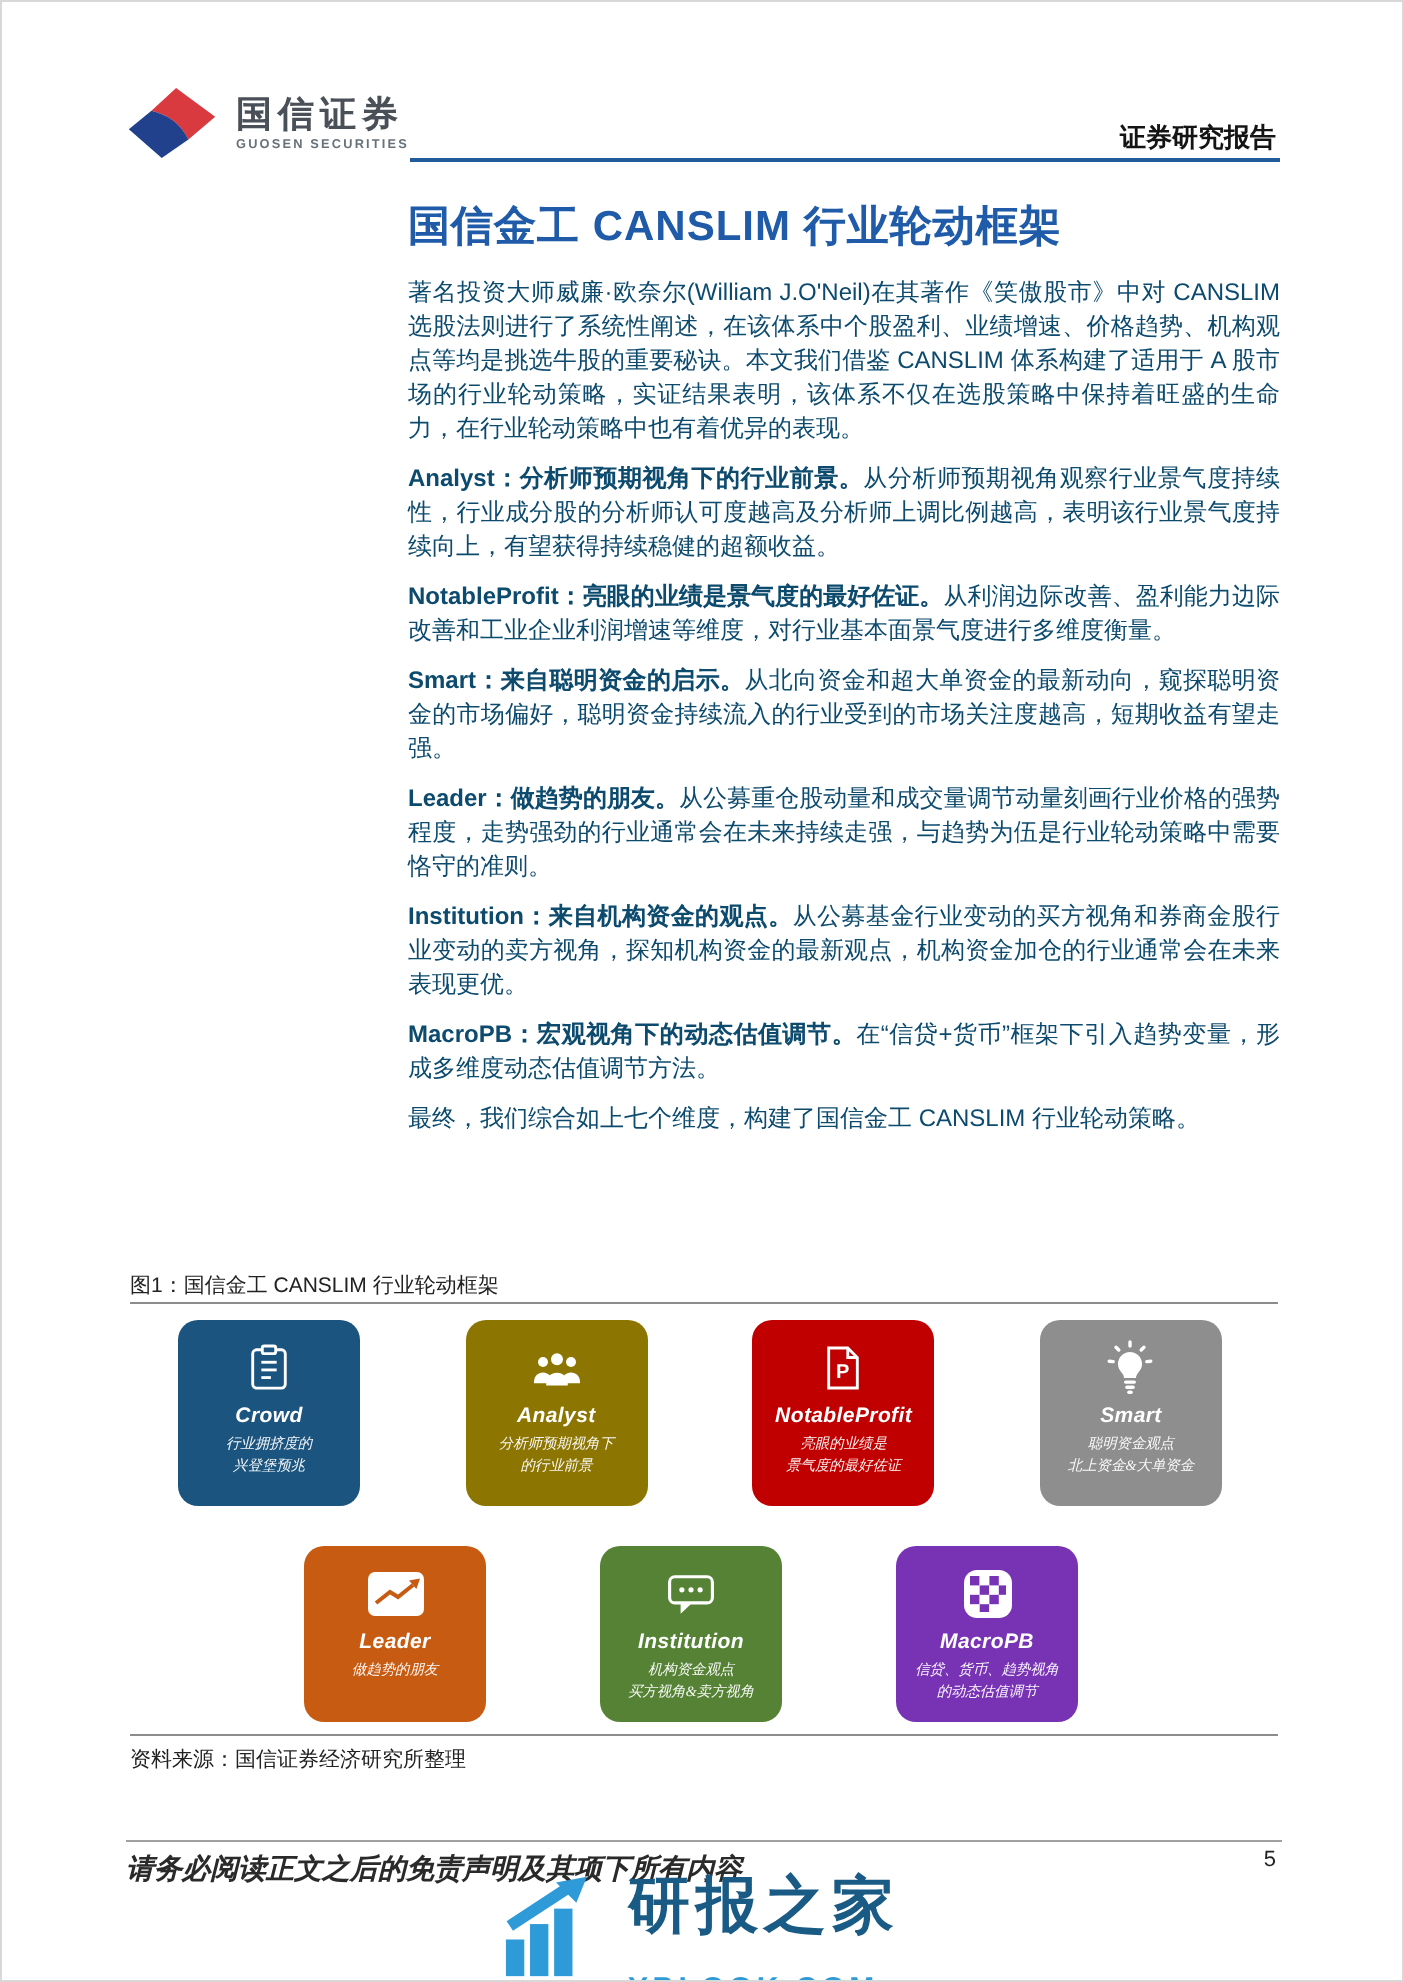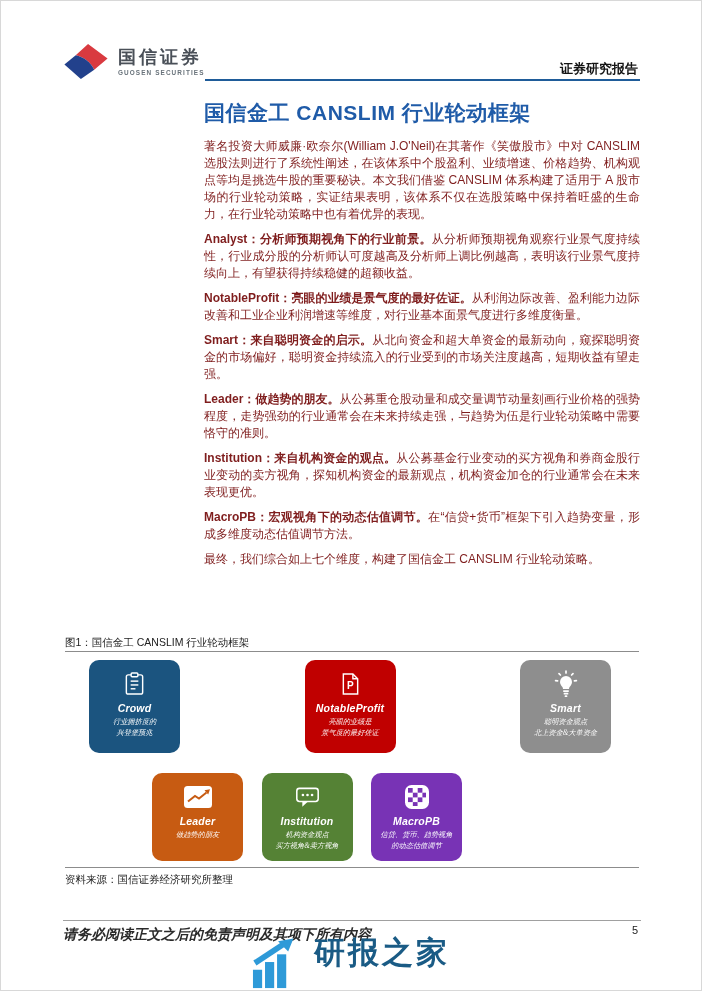--- a/index.html
+++ b/index.html
@@ -14,29 +14,29 @@
   .logo { position:absolute; left:62px; top:42px; display:flex; align-items:center; gap:9px; }
   .logo-mark svg { display:block; }
   .logo-text { display:flex; flex-direction:column; }
   .logo-cn { font-size:18px; font-weight:700; color:#4a5058; letter-spacing:3px; line-height:20px; }
   .logo-en { font-size:6.4px; font-weight:700; color:#68727a; letter-spacing:1.1px; margin-top:2px; }
   .report-type { position:absolute; right:63px; top:59px; font-size:13px; font-weight:700; color:#141414; }
   .header-rule { position:absolute; left:204px; top:78px; width:435px; height:2px; background:#1f5c99; }
 
   
   .title { position:absolute; left:203px; top:98px; font-size:21px; font-weight:700; color:#1f5ba8; letter-spacing:.5px; }
-  .body-col { position:absolute; left:203px; top:137px; width:436px; font-size:12px; line-height:17px; color:#7f1d1d; text-align:justify; }
+  .body-col { position:absolute; left:203px; top:137px; width:436px; font-size:12px; line-height:17px; color:#0c4a6e; text-align:justify; }
   .body-col p { margin-bottom:8px; }
   .lead { font-weight:700; }
 
   
   .fig-caption { position:absolute; left:64px; top:635px; font-size:10.5px; color:#222; }
   .fig-topline { position:absolute; left:64px; top:650px; width:574px; height:1px; background:#8c8c8c; }
   .cards-row1 { position:absolute; left:88px; top:659px; width:522px; display:flex; justify-content:space-between; }
-  .cards-row2 { position:absolute; left:151px; top:772px; width:310px; display:flex; justify-content:space-between; }
+  .cards-row2 { position:absolute; left:151px; top:772px; width:387px; display:flex; justify-content:space-between; }
   .card {
     width:91px; height:93px; border-radius:10px; background:var(--card-color,#555);
     color:#fff; display:flex; flex-direction:column; align-items:center; padding-top:8px;
   }
   .cards-row2 .card { height:88px; }
   .card-icon { height:31px; display:flex; align-items:center; justify-content:center; }
   .card-label { font-size:10.5px; font-weight:700; margin-top:3px; letter-spacing:.2px;font-style:italic; }
   .card-sub {
     font-size:7.2px; font-style:italic; line-height:11px; margin-top:3px; text-align:center;
     color:rgba(255,255,255,.95); font-family:"Liberation Serif","DejaVu Serif",serif;
@@ -103,20 +103,37 @@
             <line x1="8" y1="18" x2="13" y2="18"></line>
         </svg>
       </div>
       <div class="card-label">Crowd</div>
       <div class="card-sub">
         <div>行业拥挤度的</div>
         <div>兴登堡预兆</div>
       </div>
     </div>
 
+    <div class="card" style="--card-color: #8c7500;">
+      <div class="card-icon">
+        <svg width="27" height="20" viewBox="0 0 26 20" fill="#fff">
+          <circle cx="6" cy="7" r="2.5"></circle>
+            <path d="M1.5 17c0-3 2-4.8 4.5-4.8s4.5 1.8 4.5 4.8v.6h-9z"></path>
+          <circle cx="20" cy="7" r="2.5"></circle>
+            <path d="M15.5 17c0-3 2-4.8 4.5-4.8s4.5 1.8 4.5 4.8v.6h-9z"></path>
+          <circle cx="13" cy="5.6" r="3"></circle>
+            <path d="M7.6 18c0-3.6 2.4-5.6 5.4-5.6s5.4 2 5.4 5.6v.8H7.6z"></path>
+        </svg>
+      </div>
+      <div class="card-label">Analyst</div>
+      <div class="card-sub">
+        <div>分析师预期视角下</div>
+        <div>的行业前景</div>
+      </div>
+    </div>
 
     <div class="card" style="--card-color: #c00000;">
       <div class="card-icon">
         <svg width="21" height="26" viewBox="0 0 22 26" fill="none" stroke="#fff" stroke-width="1.5">
           <path d="M3.5 2.5 h10 l5 5 v16 h-15 z"></path>
           <path d="M13.5 2.5 v5 h5"></path>
           <text x="7.3" y="18.5" fill="#fff" stroke="none" font-size="10.5" font-weight="bold" font-family="Liberation Sans, sans-serif">P</text>
         </svg>
       </div>
       <div class="card-label">NotableProfit</div>

